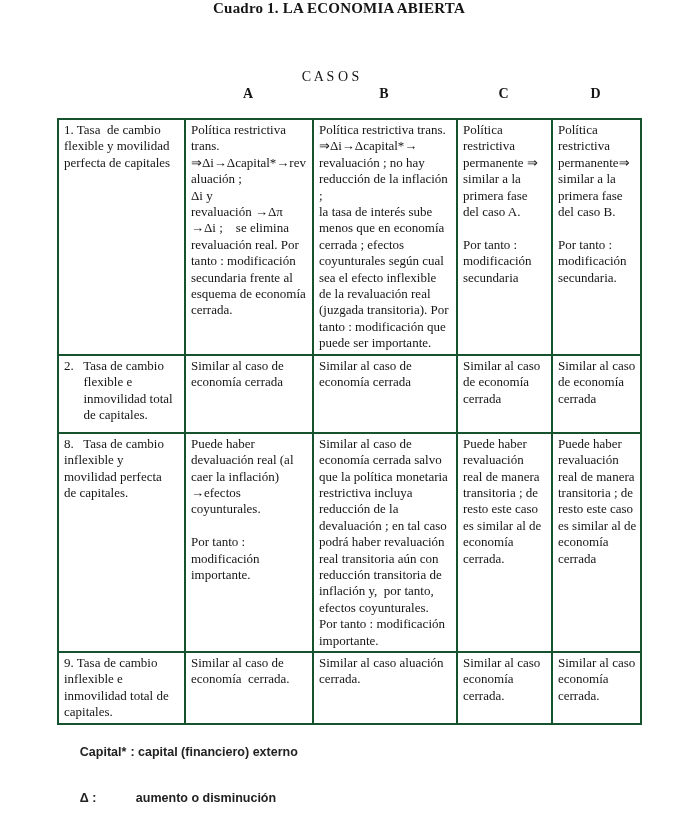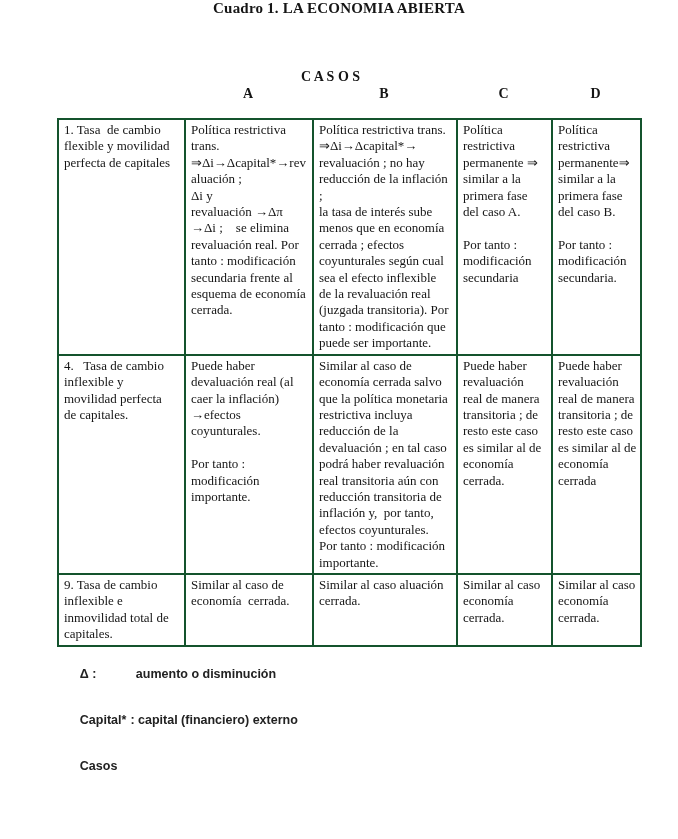--- a/index.html
+++ b/index.html
@@ -24,21 +24,21 @@
     letter-spacing: 0.2px;
   }
   .casos-wrap {
     width: 583px;
     margin-left: 57px;
   }
   .casos-title {
     margin-top: 52px;
     text-align: center;
     transform: translateX(-18px);
-    font-weight: bold;
+    font-weight: normal;
     font-size: 14px;
   }
   .col-letters {
     display: flex;
     margin-top: 1px;
   }
   .col-letters .spacer { width: 127px; }
   .col-letters .letter {
     font-weight: bold;
     font-size: 14px;
@@ -153,22 +153,38 @@
 restrictiva
 permanente⇒
 similar a la
 primera fase
 del caso B.
 
 Por tanto :
 modificación
 secundaria.</td>
       </tr>
+      <tr class="r2">
+        <td>2.   Tasa de cambio
+      flexible e
+      inmovilidad total
+      de capitales.</td>
+        <td>Similar al caso de
+economía cerrada</td>
+        <td>Similar al caso de
+economía cerrada</td>
+        <td>Similar al caso
+de economía
+cerrada</td>
+        <td>Similar al caso
+de economía
+cerrada</td>
+      </tr>
       <tr class="r3">
-        <td>4.   Tasa de cambio
+        <td>8.   Tasa de cambio
 inflexible y
 movilidad perfecta
 de capitales.</td>
         <td>Puede haber
 devaluación real (al
 caer la inflación)
 →efectos
 coyunturales.
 
 Por tanto :
@@ -217,25 +233,25 @@
 economía
 cerrada.</td>
         <td>Similar al caso
 economía
 cerrada.</td>
       </tr>
     </tbody>
   </table>
 
   <div class="footnotes">
+    <div class="fn-row inline">
+      <span class="fn-label">Capital*</span><span class="fn-text">: capital (financiero) externo</span>
+    </div>
     <div class="fn-row">
       <span class="fn-label">Δ :</span><span class="fn-text">aumento o disminución</span>
     </div>
     <div class="fn-row inline">
-      <span class="fn-label">Capital*</span><span class="fn-text">: capital (financiero) externo</span>
-    </div>
-    <div class="fn-row inline">
       <span class="fn-label">Casos</span><span class="fn-text"></span>
     </div>
 
   </div>
 
 </div>
 
 </body></html>

